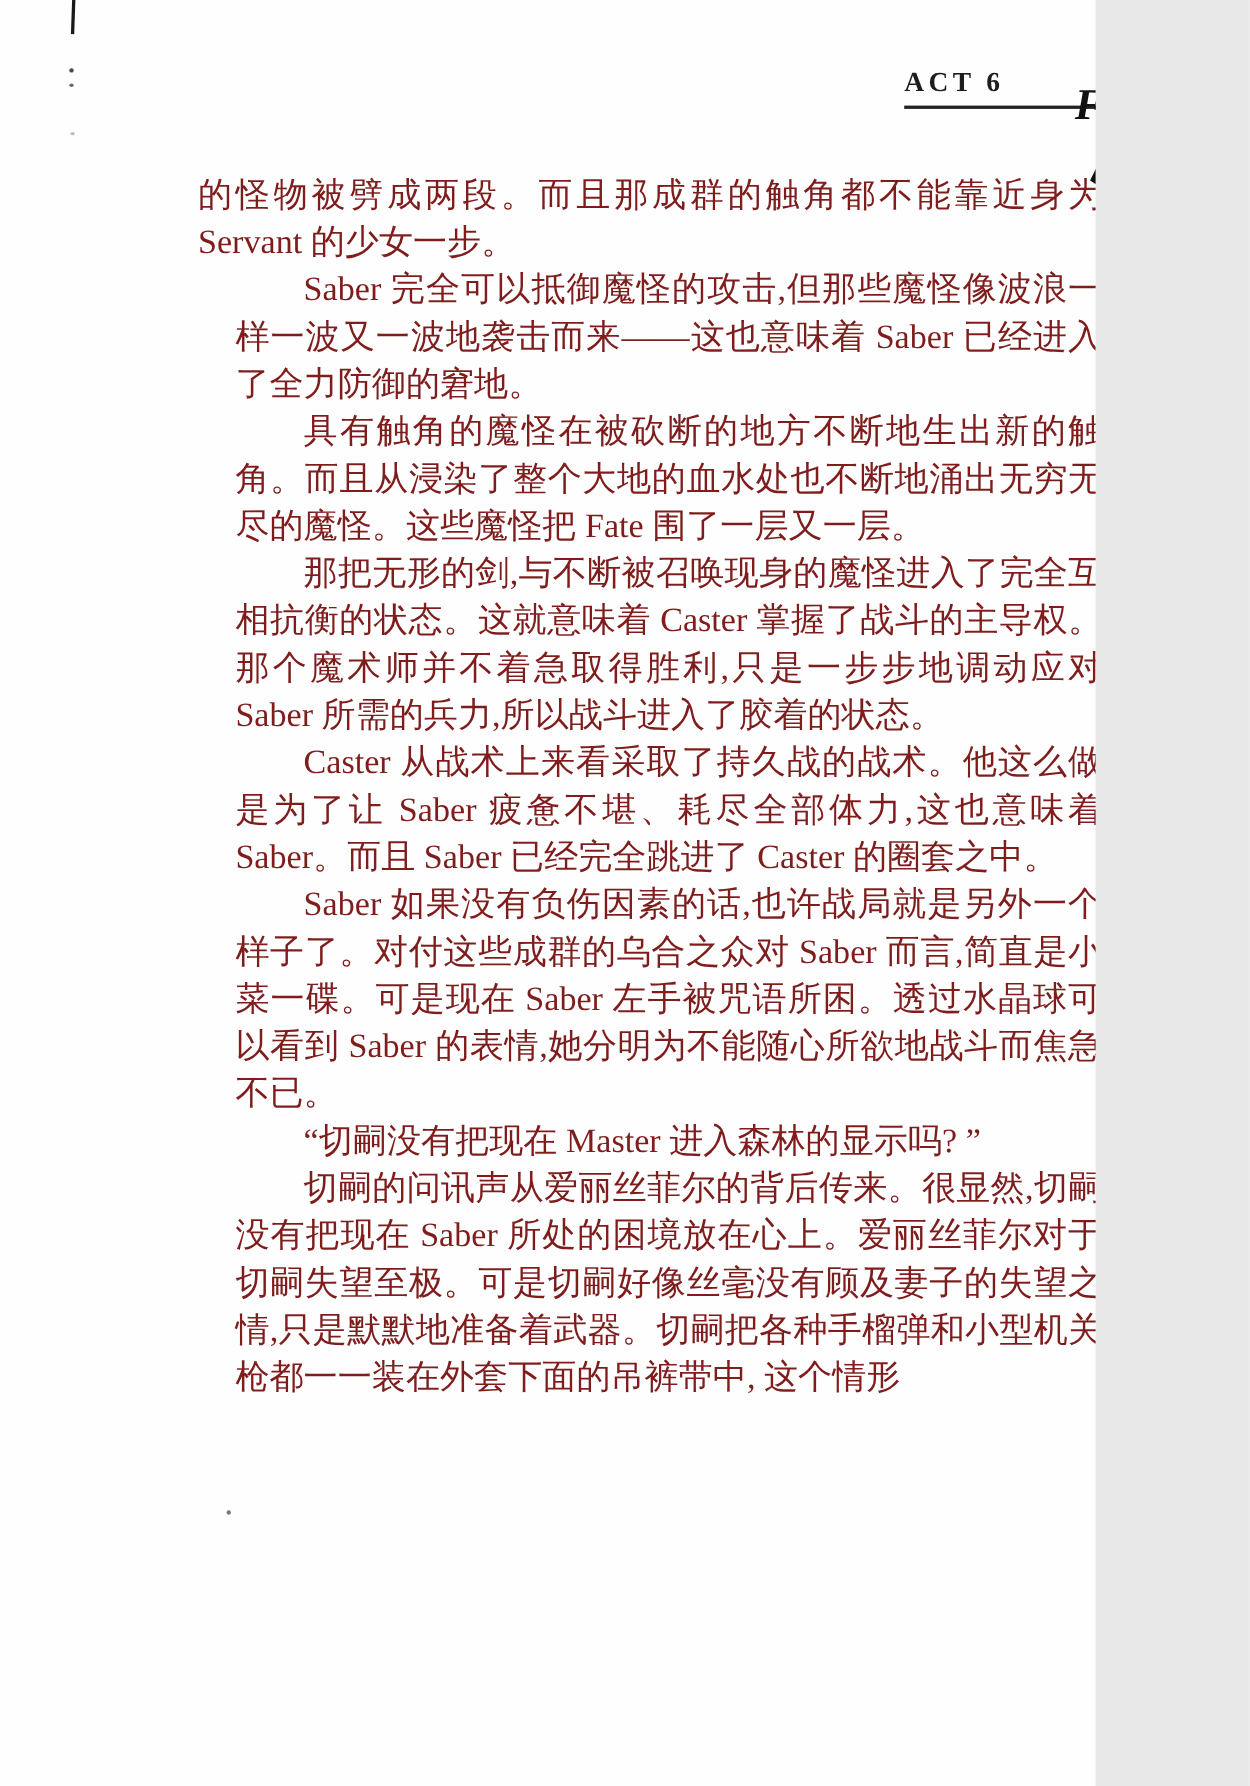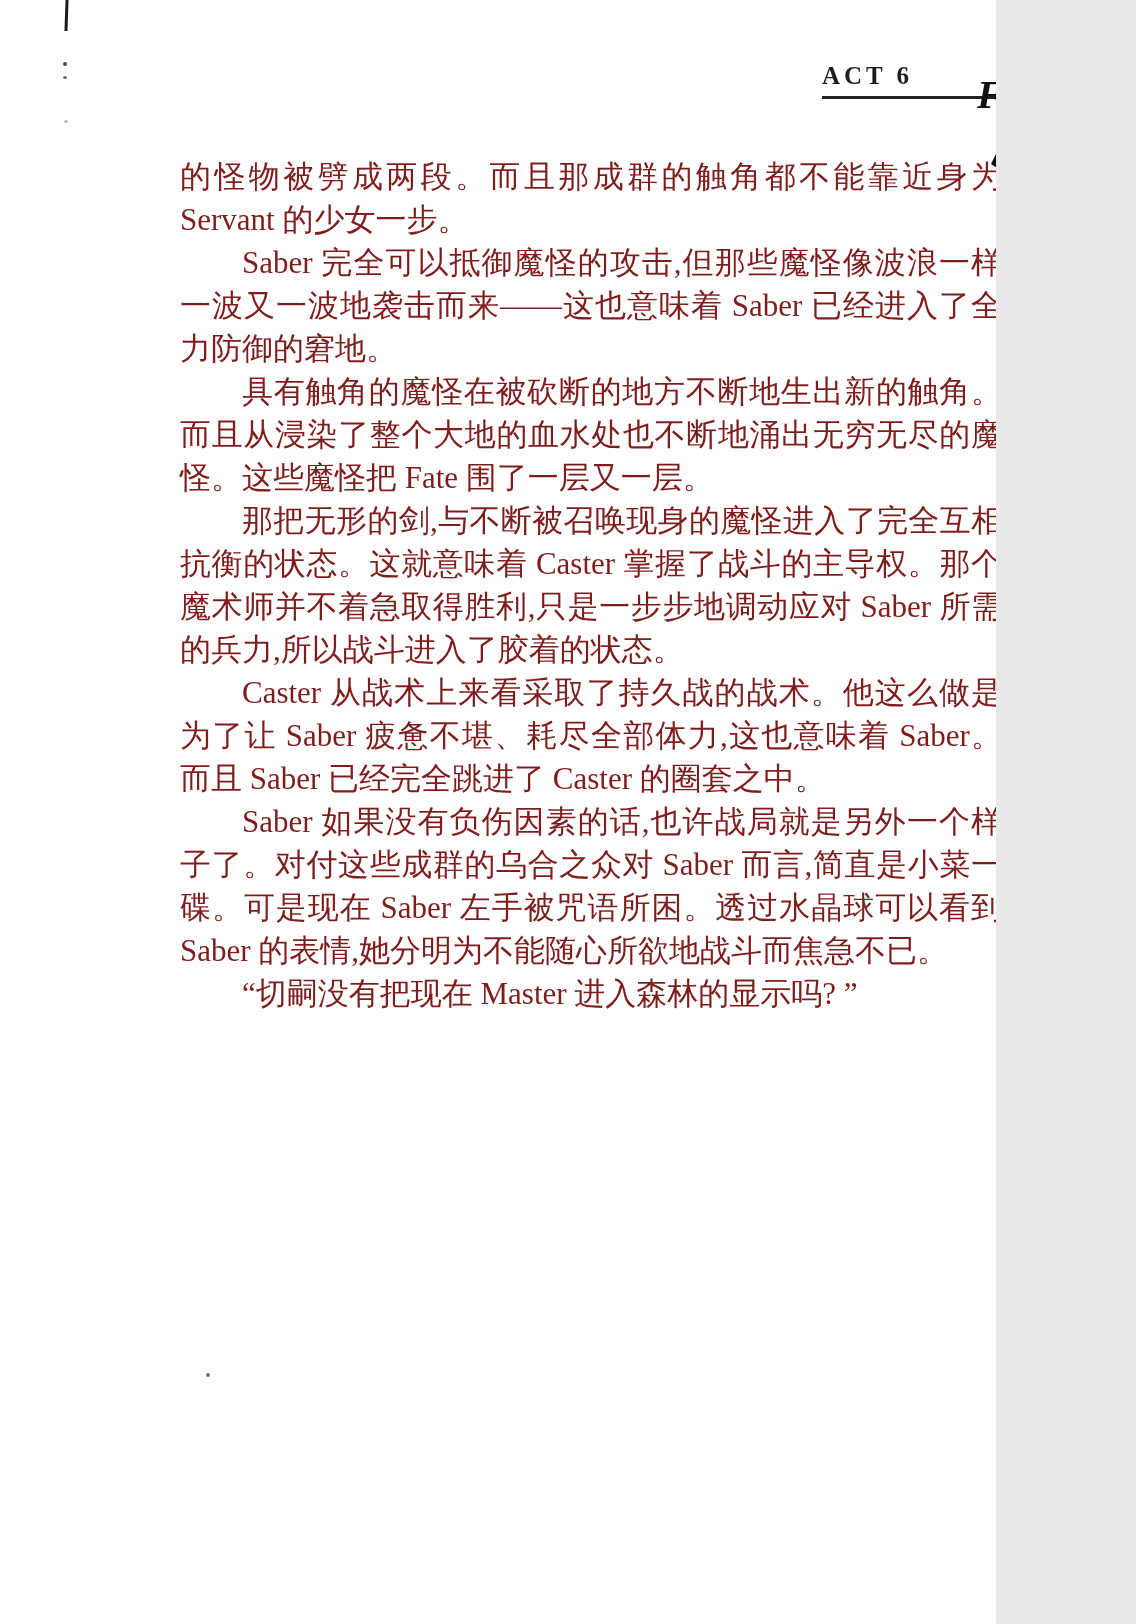--- a/index.html
+++ b/index.html
@@ -57,21 +57,21 @@
     position: absolute;
     left: 180px;
     top: 155px;
     width: 822px;
     font-size: 31px;
     line-height: 43px;
     text-align: justify;
     color: #7f1d1d;
   }
   .content p { margin: 0; padding: 0; }
-  .content p.indent { text-indent: 2em; }
+  .content p.indent { text-indent: 2em; margin-left: 34px; }
 
   
   .page-number {
     position: absolute;
     left: 1016px;
     top: 1462px;
     font-size: 28px;
     font-weight: bold;
     color: #111;
   }
@@ -120,17 +120,18 @@
   </div>
 
   <div class="content">
     <p>的怪物被劈成两段。而且那成群的触角都不能靠近身为 Servant 的少女一步。</p>
     <p class="indent">Saber 完全可以抵御魔怪的攻击,但那些魔怪像波浪一样一波又一波地袭击而来——这也意味着 Saber 已经进入了全力防御的窘地。</p>
     <p class="indent">具有触角的魔怪在被砍断的地方不断地生出新的触角。而且从浸染了整个大地的血水处也不断地涌出无穷无尽的魔怪。这些魔怪把 Fate 围了一层又一层。</p>
     <p class="indent">那把无形的剑,与不断被召唤现身的魔怪进入了完全互相抗衡的状态。这就意味着 Caster 掌握了战斗的主导权。那个魔术师并不着急取得胜利,只是一步步地调动应对 Saber 所需的兵力,所以战斗进入了胶着的状态。</p>
     <p class="indent">Caster 从战术上来看采取了持久战的战术。他这么做是为了让 Saber 疲惫不堪、耗尽全部体力,这也意味着 Saber。而且 Saber 已经完全跳进了 Caster 的圈套之中。</p>
     <p class="indent">Saber 如果没有负伤因素的话,也许战局就是另外一个样子了。对付这些成群的乌合之众对 Saber 而言,简直是小菜一碟。可是现在 Saber 左手被咒语所困。透过水晶球可以看到 Saber 的表情,她分明为不能随心所欲地战斗而焦急不已。</p>
     <p class="indent">“切嗣没有把现在 Master 进入森林的显示吗? ”</p>
+    <p class="indent">切嗣的问讯声从爱丽丝菲尔的背后传来。很显然,切嗣没有把现在 Saber 所处的困境放在心上。爱丽丝菲尔对于切嗣失望至极。可是切嗣好像丝毫没有顾及妻子的失望之情,只是默默地准备着武器。切嗣把各种手榴弹和小型机关枪都一一装在外套下面的吊裤带中, 这个情形</p>
   </div>
 
   <div class="page-number">101</div>
 
 </div>
 
 </body></html>

